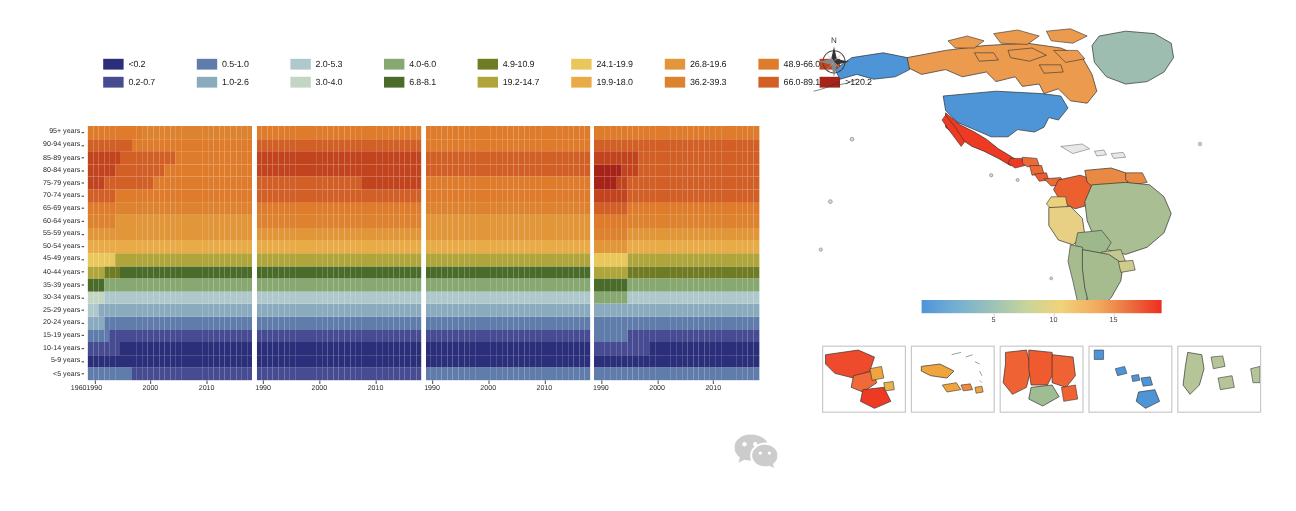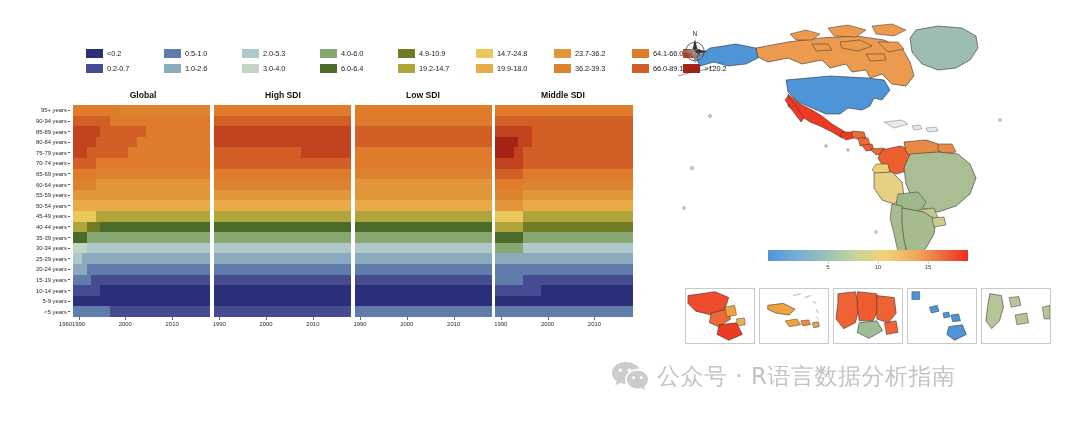--- a/index.html
+++ b/index.html
@@ -95,70 +95,64 @@
         <div class="lg-item">
           <span class="lg-sw" style="background: rgb(195, 214, 195);"></span>
           <span class="lg-tx">3.0-4.0</span>
         </div>
         <div class="lg-item">
           <span class="lg-sw" style="background: rgb(135, 168, 113);"></span>
           <span class="lg-tx">4.0-6.0</span>
         </div>
         <div class="lg-item">
           <span class="lg-sw" style="background: rgb(75, 107, 43);"></span>
-          <span class="lg-tx">6.0-6.4</span>
+          <span class="lg-tx">6.8-8.1</span>
         </div>
         <div class="lg-item">
           <span class="lg-sw" style="background: rgb(111, 124, 36);"></span>
           <span class="lg-tx">4.9-10.9</span>
         </div>
         <div class="lg-item">
           <span class="lg-sw" style="background: rgb(176, 165, 58);"></span>
           <span class="lg-tx">19.2-14.7</span>
         </div>
         <div class="lg-item">
           <span class="lg-sw" style="background: rgb(233, 199, 90);"></span>
-          <span class="lg-tx">14.7-24.8</span>
+          <span class="lg-tx">24.1-19.9</span>
         </div>
         <div class="lg-item">
           <span class="lg-sw" style="background: rgb(233, 171, 71);"></span>
           <span class="lg-tx">19.9-18.0</span>
         </div>
         <div class="lg-item">
           <span class="lg-sw" style="background: rgb(226, 150, 58);"></span>
-          <span class="lg-tx">23.7-36.2</span>
+          <span class="lg-tx">26.8-19.6</span>
         </div>
         <div class="lg-item">
           <span class="lg-sw" style="background: rgb(221, 131, 48);"></span>
           <span class="lg-tx">36.2-39.3</span>
         </div>
         <div class="lg-item">
           <span class="lg-sw" style="background: rgb(222, 124, 44);"></span>
-          <span class="lg-tx">64.1-66.0</span>
+          <span class="lg-tx">48.9-66.0</span>
         </div>
         <div class="lg-item">
           <span class="lg-sw" style="background: rgb(209, 95, 38);"></span>
           <span class="lg-tx">66.0-89.1</span>
         </div>
         <div class="lg-item">
           <span class="lg-sw" style="background: rgb(193, 68, 31);"></span>
           <span class="lg-tx">89.1-120.2</span>
         </div>
         <div class="lg-item">
           <span class="lg-sw" style="background: rgb(166, 35, 24);"></span>
           <span class="lg-tx">&gt;120.2</span>
         </div>
       </div>
 
-    <div id="panel-titles">
-        <div class="ptitle">Global</div>
-        <div class="ptitle">High SDI</div>
-        <div class="ptitle">Low SDI</div>
-        <div class="ptitle">Middle SDI</div>
-      </div>
 
     <div id="ylabels">
         <div class="ylab">&lt;5 years</div>
         <div class="ylab">5-9 years</div>
         <div class="ylab">10-14 years</div>
         <div class="ylab">15-19 years</div>
         <div class="ylab">20-24 years</div>
         <div class="ylab">25-29 years</div>
         <div class="ylab">30-34 years</div>
         <div class="ylab">35-39 years</div>
@@ -2937,16 +2931,15 @@
                  C26.6 7.7 27 7.7 27.4 7.8 C25.9 3.9 19.9 1 13 1 Z"></path>
         <circle cx="8.4" cy="9.2" r="1.8" fill="#ffffff"></circle>
         <circle cx="17.4" cy="9.2" r="1.8" fill="#ffffff"></circle>
         <path d="M36 18.6 C36 13.6 31.2 9.6 25.4 9.6 C19.6 9.6 14.8 13.6 14.8 18.6
                  C14.8 23.6 19.6 27.6 25.4 27.6 C26.7 27.6 28 27.4 29.1 27.1
                  L33.2 29.1 L32.1 25.6 C34.5 24 36 21.5 36 18.6 Z"></path>
         <circle cx="21.6" cy="16.6" r="1.4" fill="#ffffff"></circle>
         <circle cx="29.2" cy="16.6" r="1.4" fill="#ffffff"></circle>
       </g>
     </svg>
-    <span id="wm-text">公众号 · R语言数据分析指南</span>
   </div>
 
 </div>
 
 </body></html>

